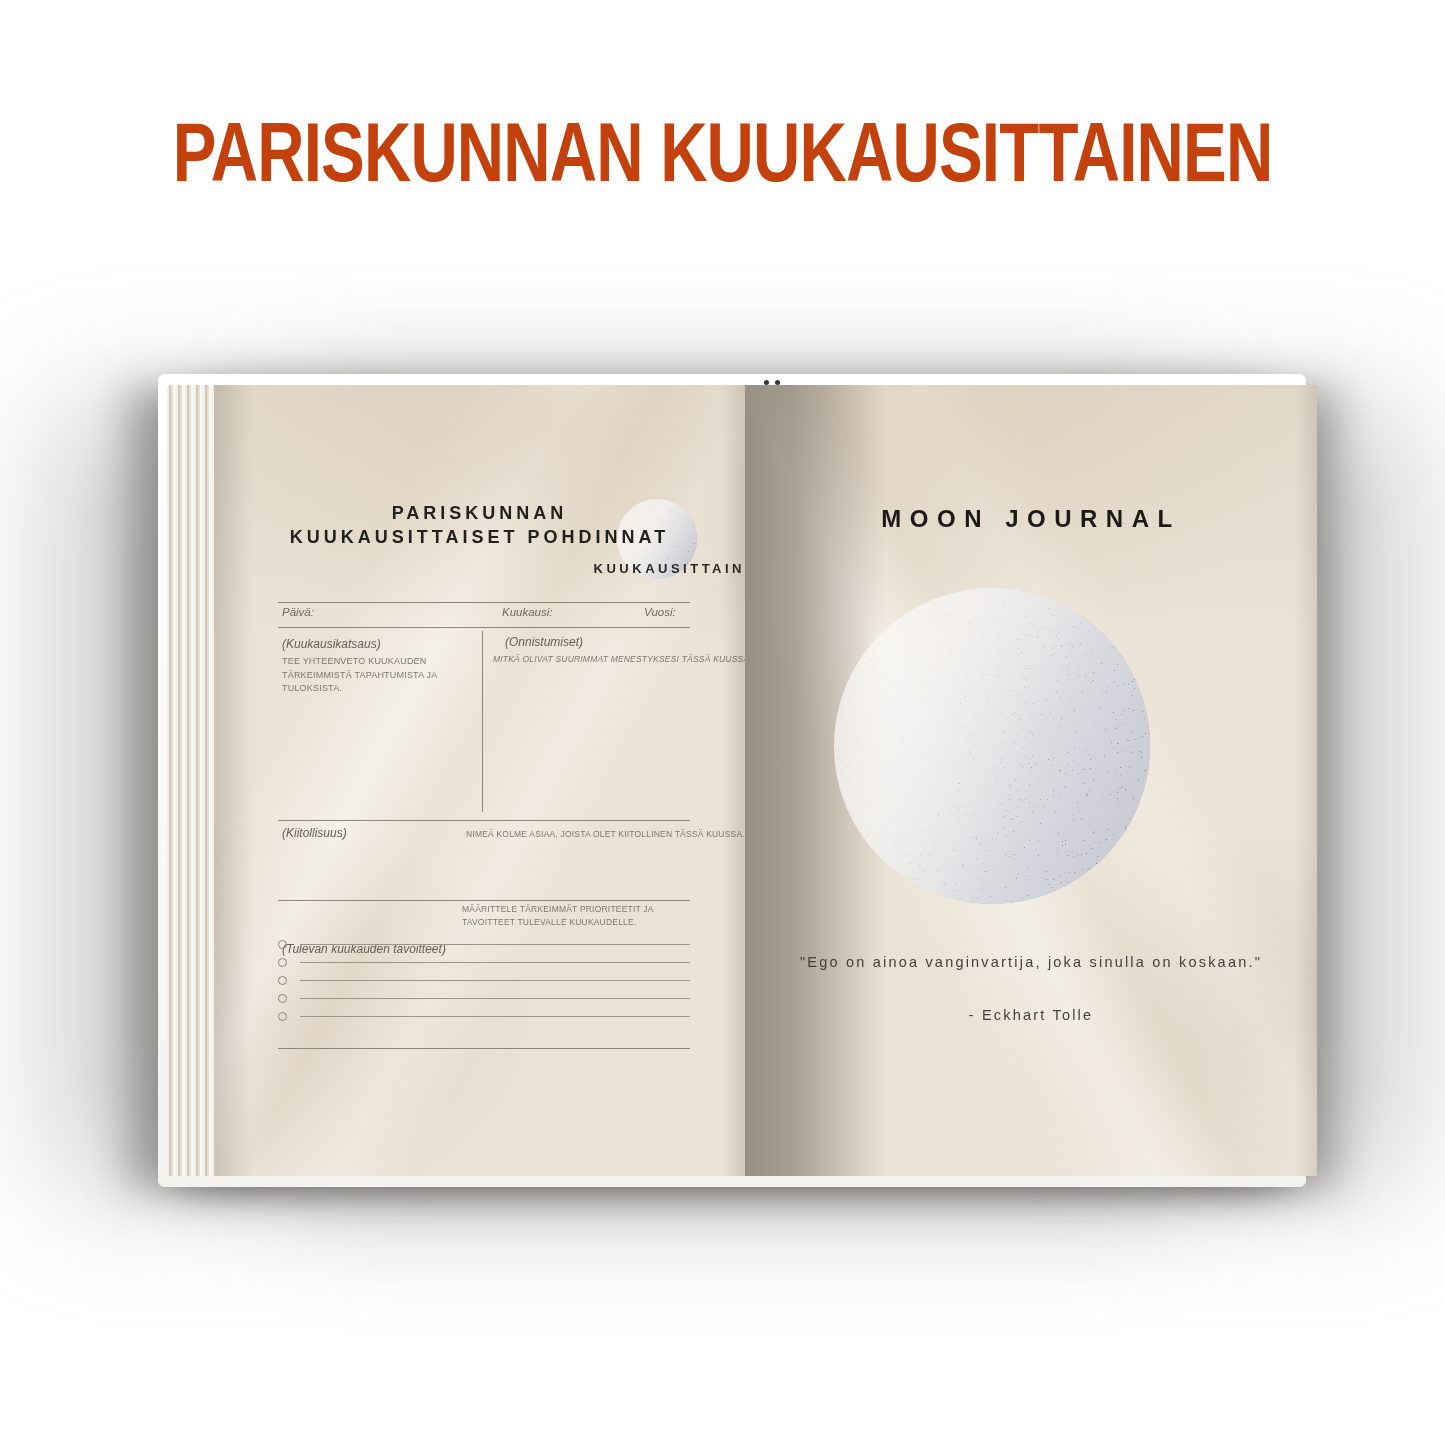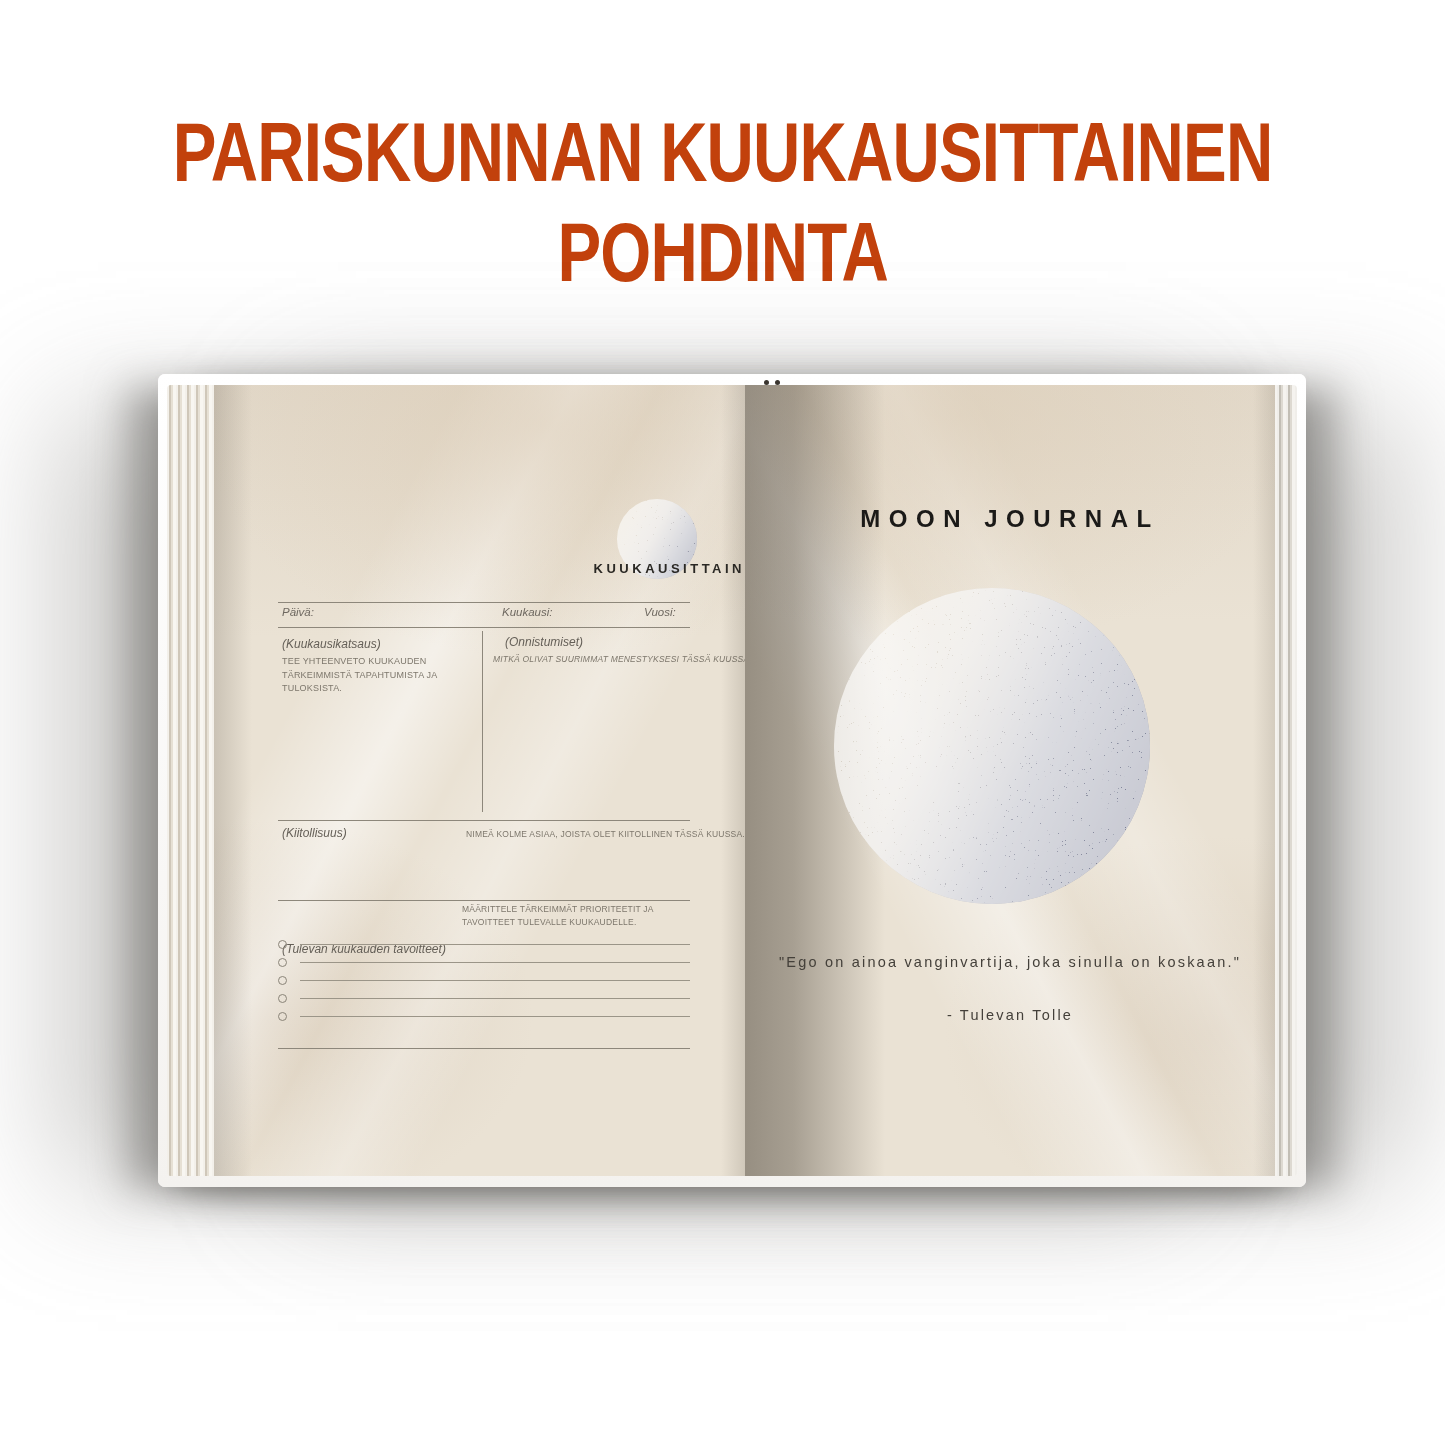--- a/index.html
+++ b/index.html
@@ -33,21 +33,21 @@
 
   
   .page{position:absolute;top:11px;height:791px;overflow:hidden;
         background-color:#eae2d4;
         background-image:
           radial-gradient(ellipse 520px 360px at 62% 5%, rgba(219,203,180,.55), rgba(219,203,180,0) 65%),
           linear-gradient(118deg, rgba(255,255,255,0) 26%, rgba(255,255,255,.5) 38%, rgba(255,255,255,0) 47%, rgba(255,255,255,.30) 57%, rgba(255,255,255,0) 65%),
           radial-gradient(ellipse 430px 320px at 10% 80%, rgba(211,196,176,.5), rgba(211,196,176,0) 62%),
           linear-gradient(180deg, rgba(203,188,168,.28), rgba(203,188,168,0) 32%);}
   .page.lp{left:56px;width:531px;}
-  .page.rp{left:587px;width:530px;
+  .page.rp{left:587px;width:572px;
         background-image:
           radial-gradient(ellipse 520px 360px at 40% 4%, rgba(219,203,180,.5), rgba(219,203,180,0) 65%),
           linear-gradient(62deg, rgba(255,255,255,0) 30%, rgba(255,255,255,.45) 42%, rgba(255,255,255,0) 50%, rgba(255,255,255,.25) 60%, rgba(255,255,255,0) 68%),
           radial-gradient(ellipse 430px 320px at 88% 82%, rgba(211,196,176,.45), rgba(211,196,176,0) 62%),
           linear-gradient(180deg, rgba(203,188,168,.25), rgba(203,188,168,0) 30%);}
   .page.lp::before{content:"";position:absolute;left:0;top:0;bottom:0;width:38px;
         background:linear-gradient(to right, rgba(88,80,68,.22), rgba(88,80,68,0));}
   .page.lp::after{content:"";position:absolute;right:0;top:0;bottom:0;width:24px;
         background:linear-gradient(to left, rgba(88,80,68,.18), rgba(88,80,68,0));}
   .gutter-shadow{position:absolute;left:0;top:0;bottom:0;width:140px;
@@ -93,23 +93,20 @@
   .rp-attr{position:absolute;left:0;right:0;top:622px;text-align:center;z-index:3;
             font-size:14.5px;letter-spacing:2.2px;color:#44403a;}
 </style>
 </head>
 <body>
 
 <div class="stage">
 
   <div class="main-title" id="mt1">
     <span class="squeeze">PARISKUNNAN KUUKAUSITTAINEN</span>
-  </div>
-  <div class="main-title" id="mt2">
-    <span class="squeeze">POHDINTA</span>
   </div>
 
   <div class="book">
     <div class="ridges left"></div>
     <div class="ridges right"></div>
     <div class="binding-dot" id="bdot1"></div>
     <div class="binding-dot" id="bdot2"></div>
 
     <div class="page lp">
 
@@ -126,20 +123,24 @@
               <feTurbulence type="fractalNoise" baseFrequency="0.75" numOctaves="3" seed="11" result="n"></feTurbulence>
               <feColorMatrix in="n" type="matrix" values="0 0 0 0 1  0 0 0 0 1  0 0 0 0 1  9 9 9 -14 0" result="sp"></feColorMatrix>
               <feComposite in="sp" in2="SourceAlpha" operator="in"></feComposite>
             </filter>
           </defs>
           <circle cx="41" cy="41" r="40" fill="url(#cresGrad)"></circle>
           <circle cx="41" cy="41" r="40" fill="#ffffff" filter="url(#sparkle)" opacity="0.55"></circle>
         </svg>
       </div>
 
+      <div class="lp-title">
+        <div>PARISKUNNAN</div>
+        <div>KUUKAUSITTAISET POHDINNAT</div>
+      </div>
       <div class="lp-subtitle">KUUKAUSITTAIN</div>
 
       <div class="hline" id="dline1"></div>
       <div class="date-label" id="dl-paiva">Päivä:</div>
       <div class="date-label" id="dl-kuukausi">Kuukausi:</div>
       <div class="date-label" id="dl-vuosi">Vuosi:</div>
       <div class="hline" id="dline2"></div>
 
       <div class="vdiv"></div>
 
@@ -197,16 +198,16 @@
               <stop offset="0.70" stop-color="#a6a8b5"></stop>
               <stop offset="1" stop-color="#7d8197"></stop>
             </linearGradient>
           </defs>
           <circle cx="160" cy="160" r="158" fill="url(#bigMoonGrad)"></circle>
           <circle cx="160" cy="160" r="158" fill="#ffffff" filter="url(#sparkle)" opacity="0.6"></circle>
         </svg>
       </div>
 
       <div class="rp-quote">"Ego on ainoa vanginvartija, joka sinulla on koskaan."</div>
-      <div class="rp-attr">- Tulevan Tolle</div>
+      <div class="rp-attr">- Eckhart Tolle</div>
     </div>
   </div>
 </div>
 
 </body></html>

